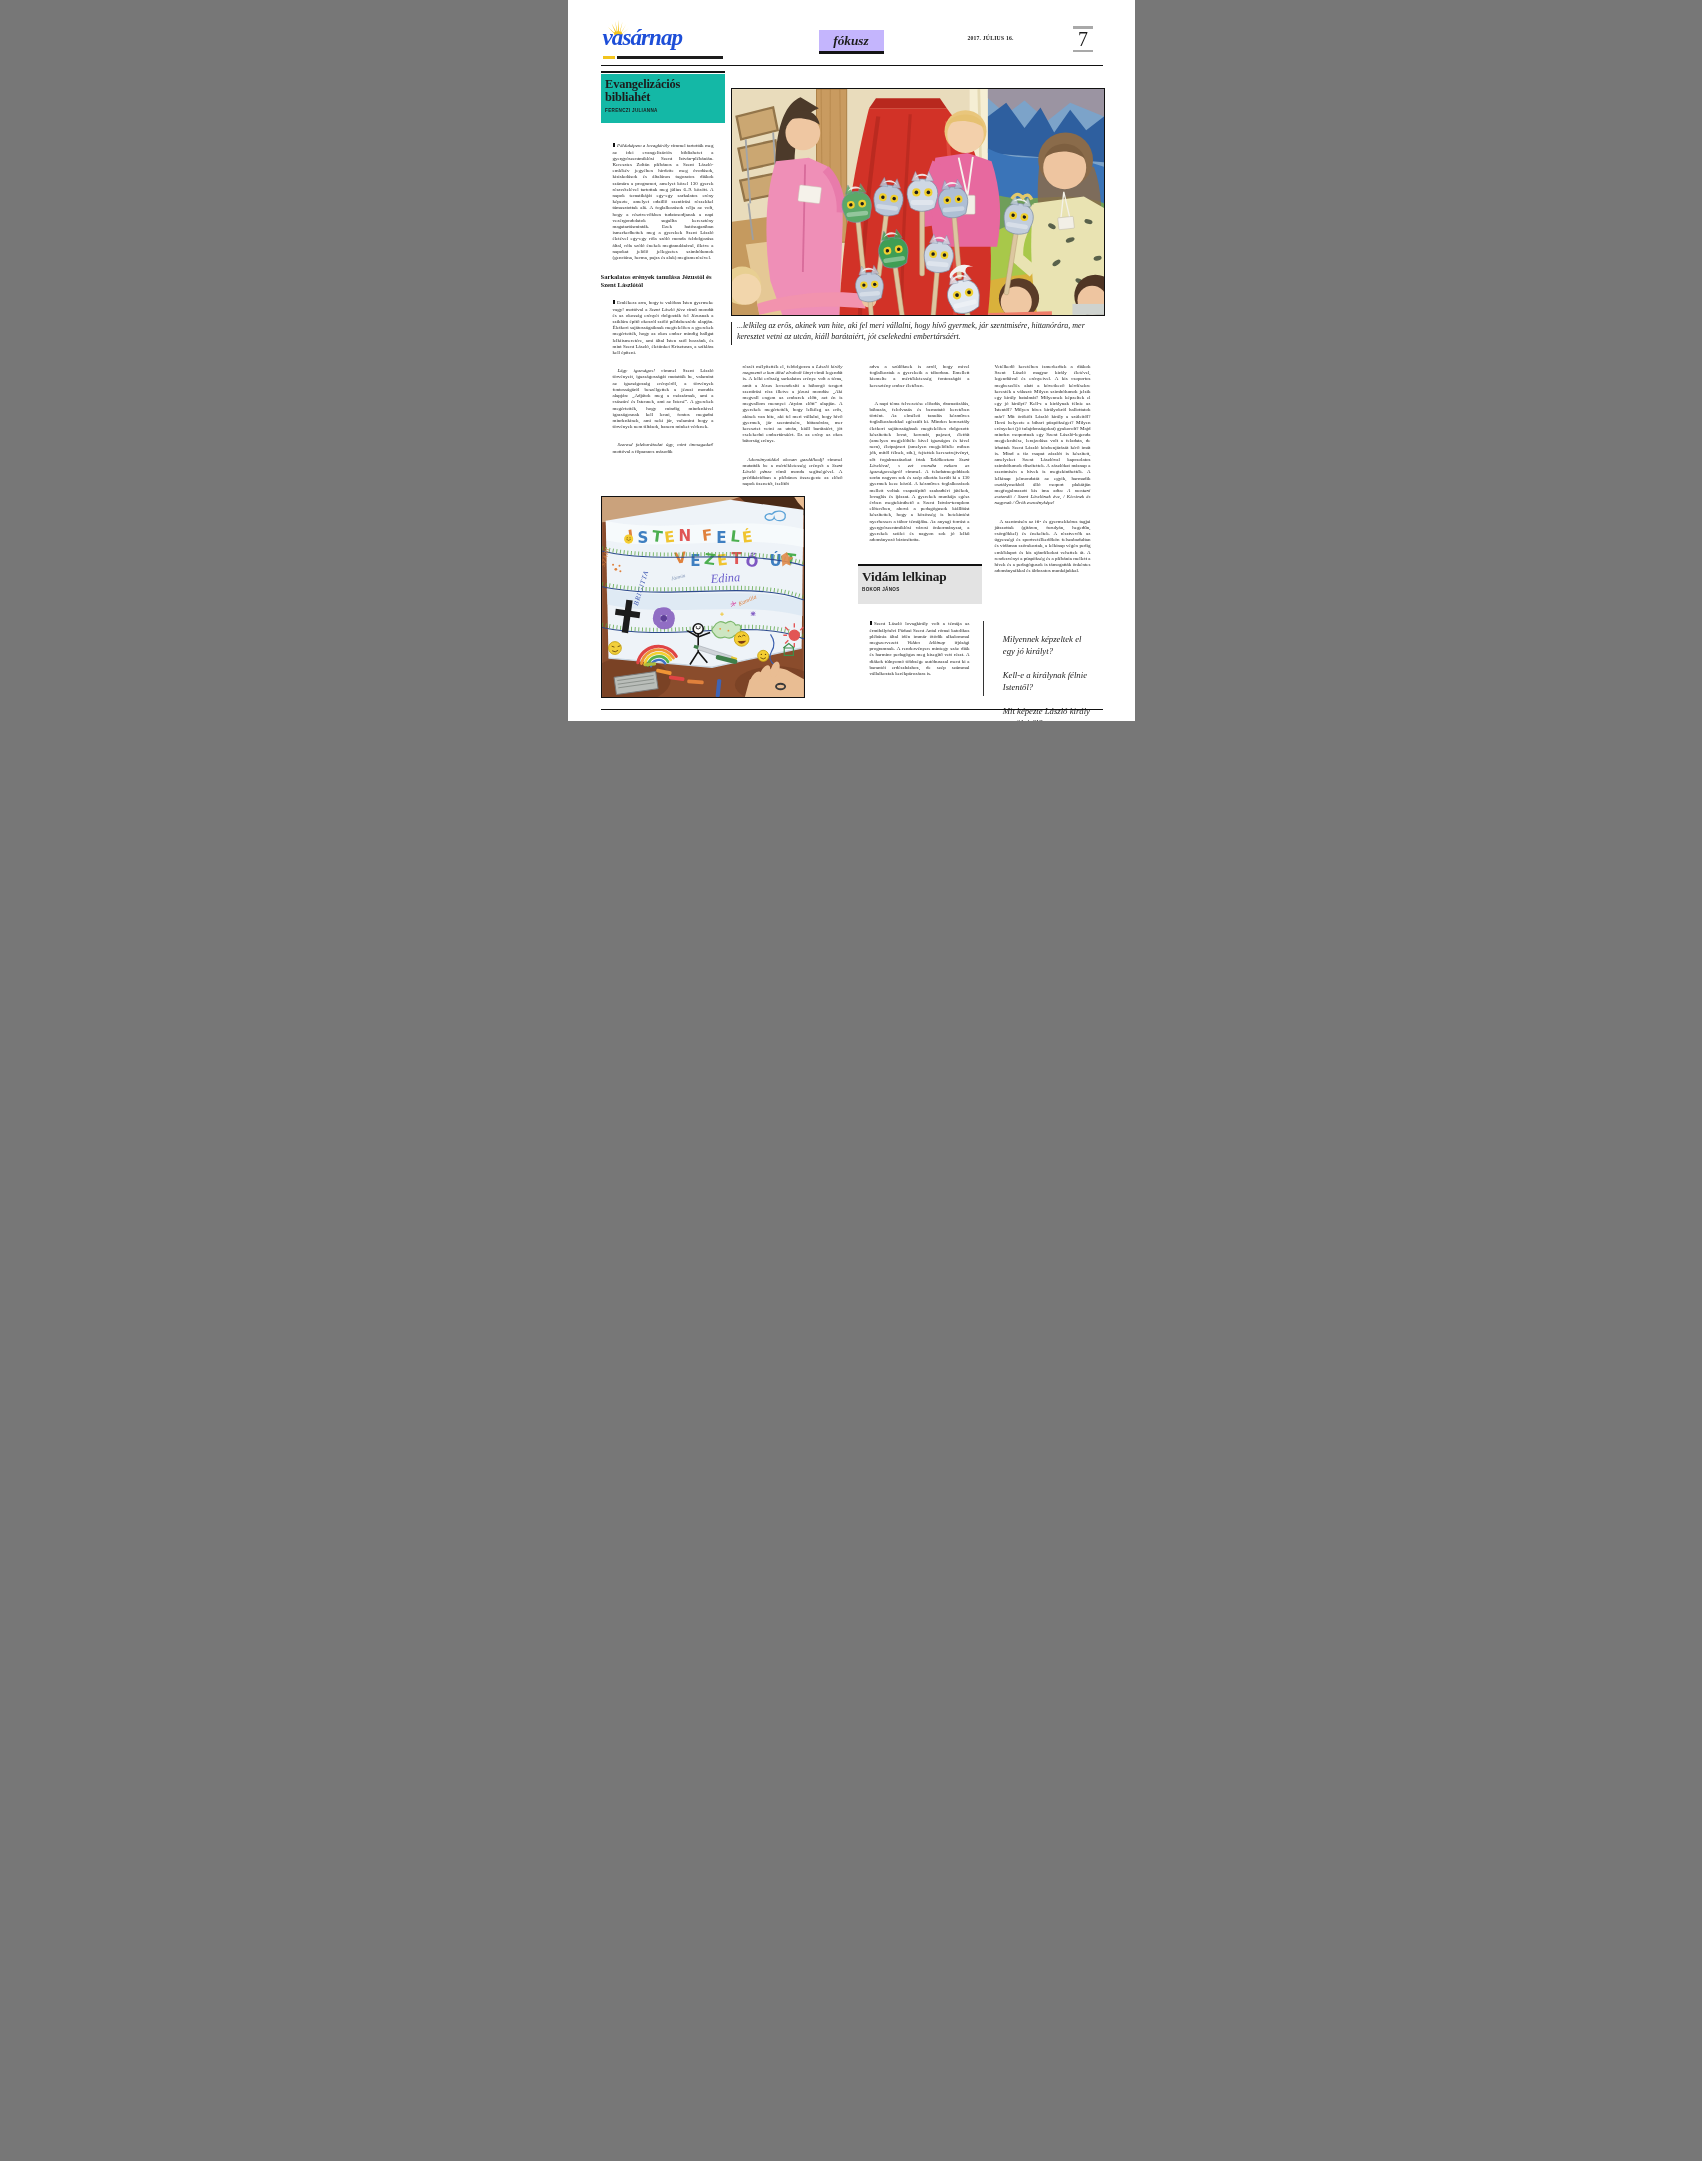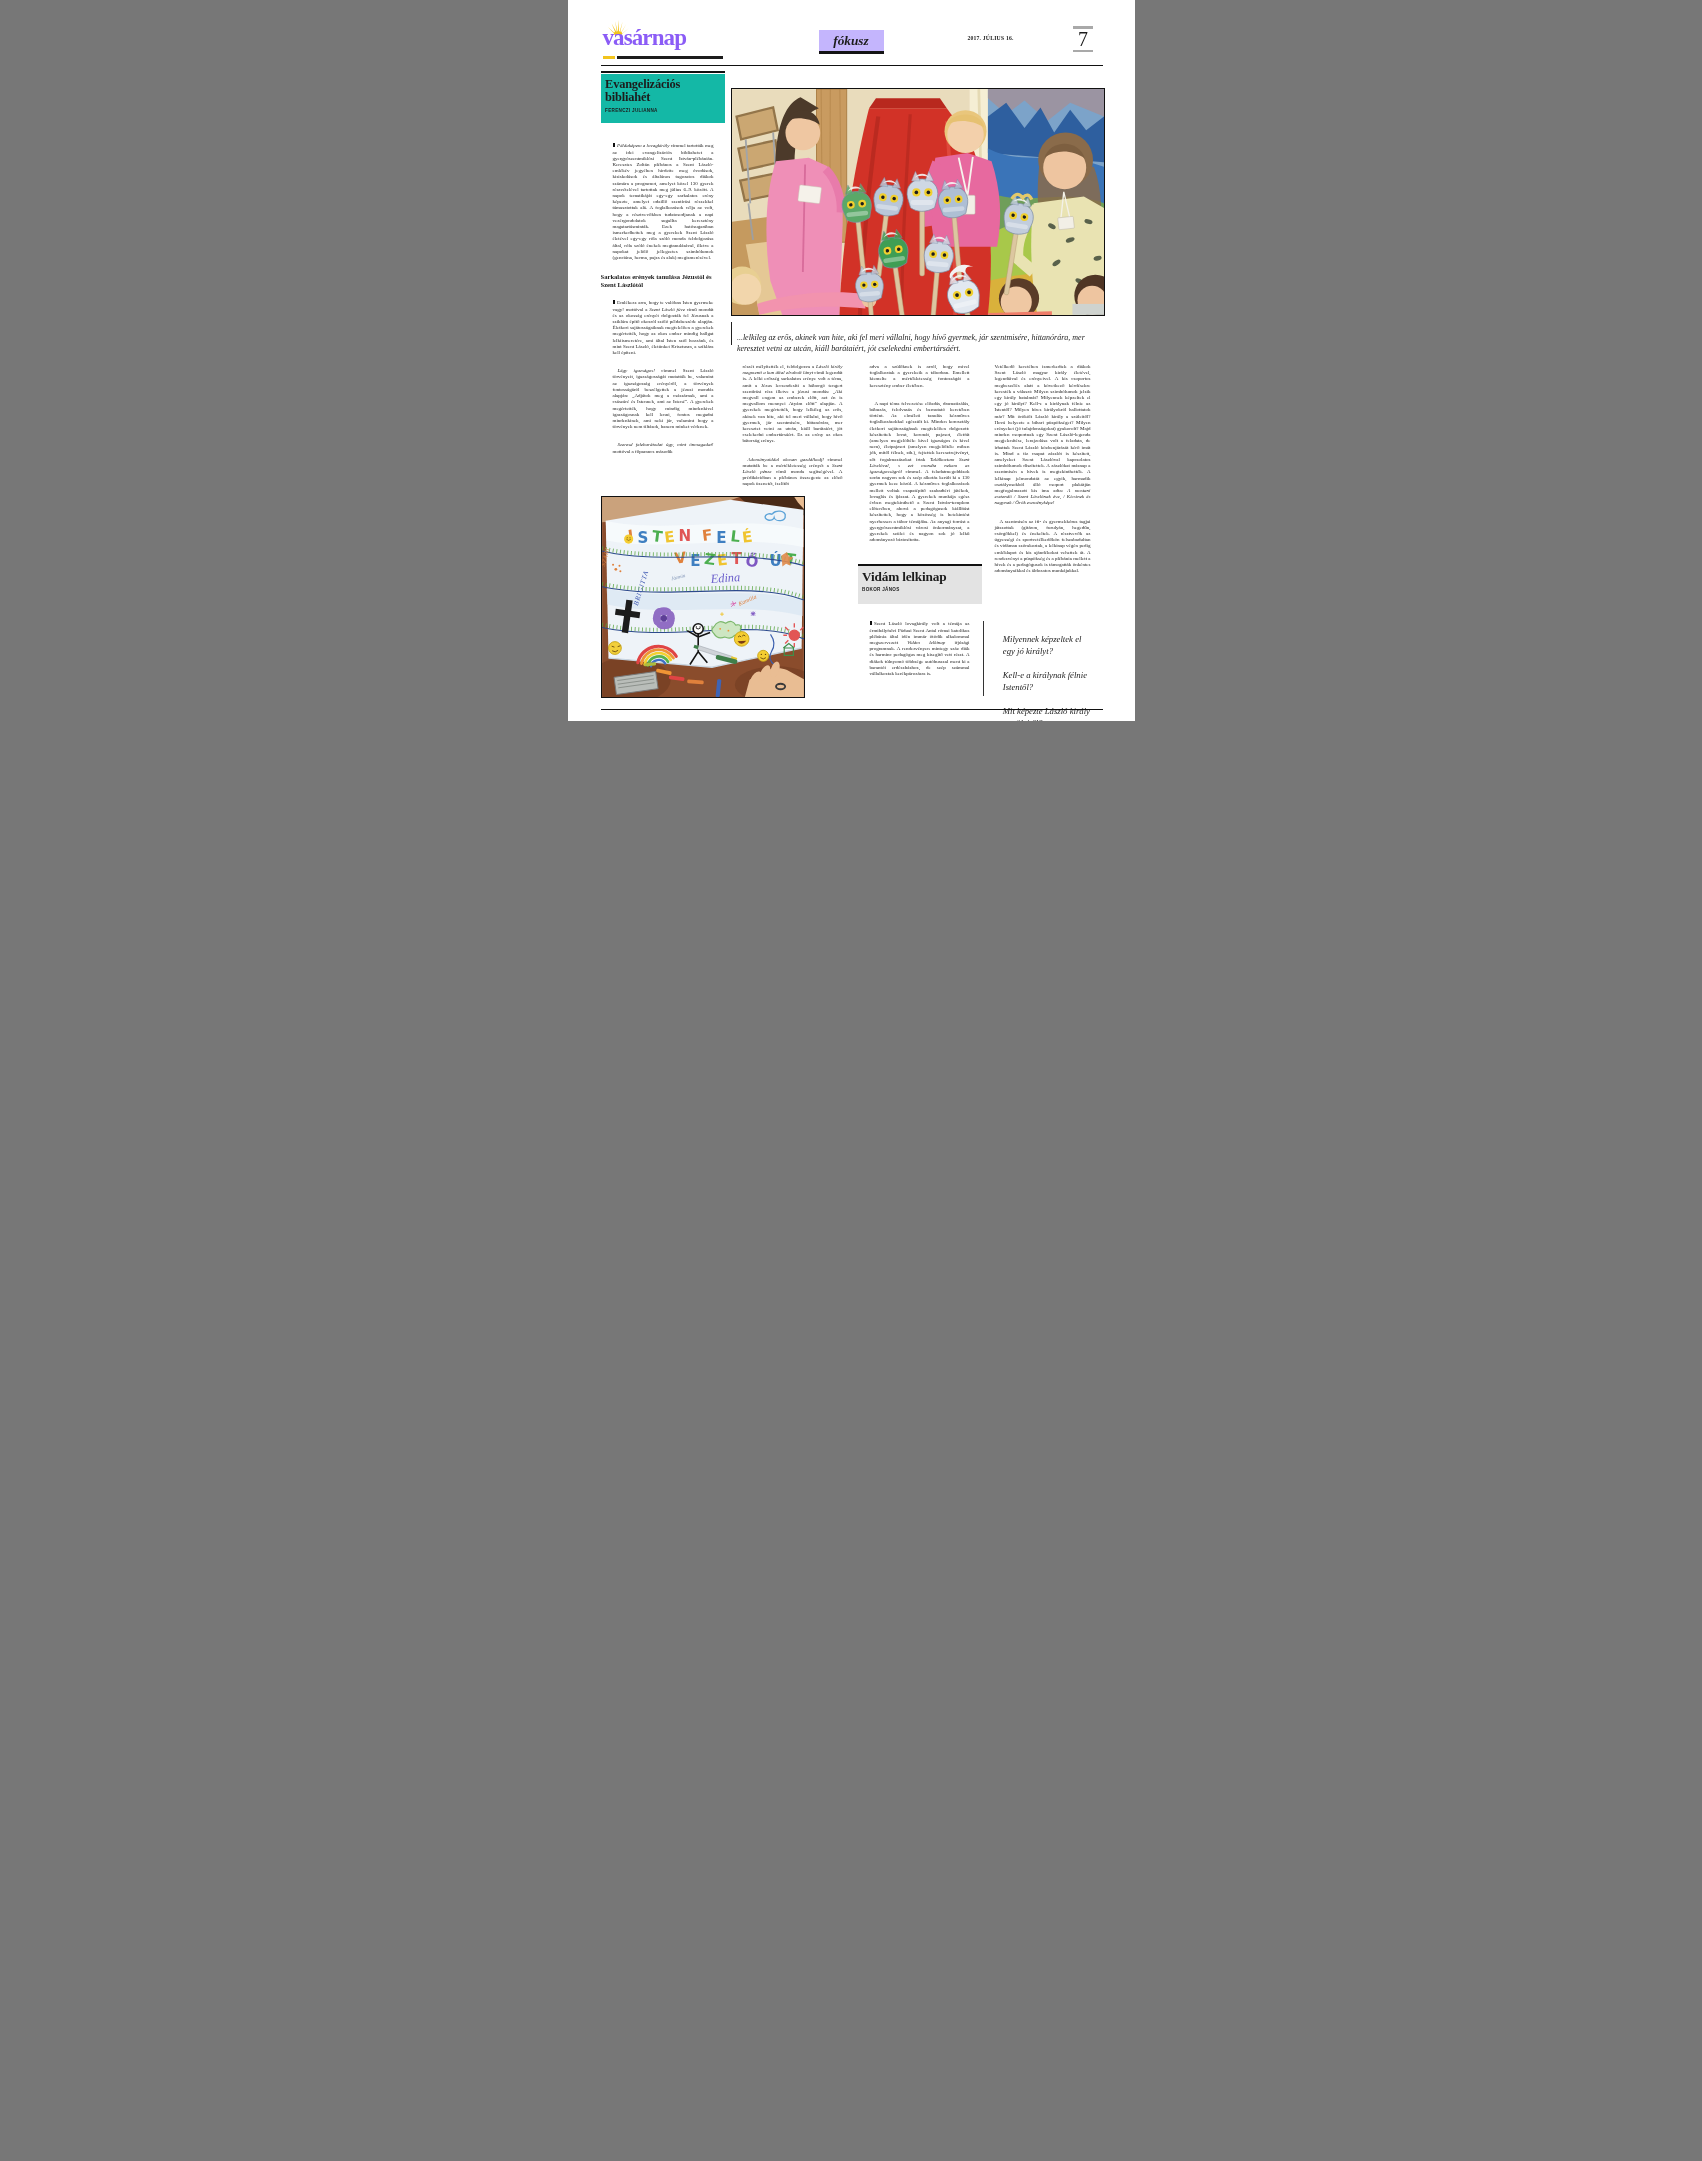--- a/index.html
+++ b/index.html
@@ -2,22 +2,22 @@
 <html style="font-size:7.3px"><head>
 <meta charset="utf-8">
 <style>
   html,body{margin:0;padding:0;background:#777;}
   .page{position:relative;width:567px;height:721px;margin:0 auto;background:#ffffff;
         font-family:"Liberation Serif",serif;color:#1c1c1c;overflow:hidden;}
   .abs{position:absolute;}
 
   
   .logo-wrap{left:35px;top:18.3px;width:128px;height:42px;}
-  .logo-text{position:absolute;left:0;top:7.3px;font-size:23px;font-weight:700;
-             letter-spacing:-0.9px;line-height:1;color:#8b5cf6;}
+  .logo-text{position:absolute;left:0;top:7.3px;font-size:23px;font-style:italic;font-weight:700;
+             letter-spacing:-0.9px;line-height:1;color:#1d4ed8;}
   .logo-sun{position:absolute;left:3.7px;top:-1.8px;}
   .logo-under-y{position:absolute;left:0.9px;top:38px;width:12px;height:3.2px;background:#f2c41d;}
   .logo-under-b{position:absolute;left:14.6px;top:38px;width:106px;height:3.2px;background:#1c1c1c;}
   .top-rule{left:33px;top:65px;width:502px;height:1.4px;background:#111;}
 
   .fokusz-box{left:251px;top:30px;width:65px;height:21px;background:#c4b5fd;text-align:center;}
   .fokusz-text{font-size:13.3px;font-style:italic;font-weight:700;line-height:21px;}
   .fokusz-rule{left:251px;top:51px;width:65px;height:2.7px;background:#141414;}
 
   .date-text{left:375px;top:35px;width:96px;text-align:center;font-size:5.7px;font-weight:700;
@@ -49,21 +49,21 @@
 
   
   .photo-main{left:163px;top:88px;width:372px;height:226px;border:0.7px solid #111;}
   .photo-banner{left:33px;top:496px;width:202px;height:200px;border:0.7px solid #111;}
   .photo-main svg,.photo-banner svg{display:block;}
 
   
   .pullquote{left:163px;top:320px;width:372px;height:26.5px;}
   .pq-bar{position:absolute;left:0;top:1.8px;width:1.4px;height:23px;background:#222;}
   .pq-text{position:absolute;left:6.4px;top:0;width:364px;font-size:8px;font-style:italic;
-           line-height:11.4px;margin-top:12px;}
+           line-height:11.4px;}
 
   
   .a2-rule{left:290px;top:564px;width:124px;height:2.3px;background:#111;}
   .a2-head{left:290px;top:566px;width:124px;height:38px;background:#e3e3e3;box-sizing:border-box;
            padding:3.7px 4.6px 0 4.6px;}
   .a2-title{font-size:13.3px;font-weight:700;letter-spacing:-0.2px;line-height:13.7px;}
   .a2-body{left:290px;top:609px;width:124px;height:88px;}
 
   
   .questions{left:415px;top:621px;width:120px;height:75px;border-left:0.9px solid #333;

